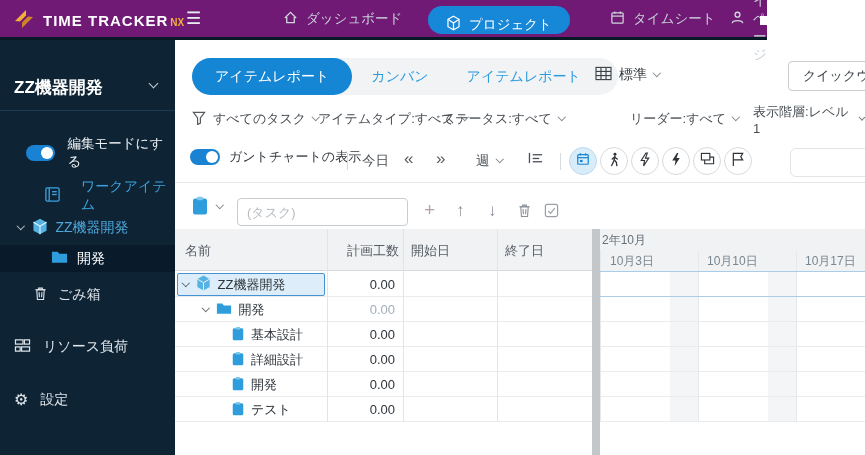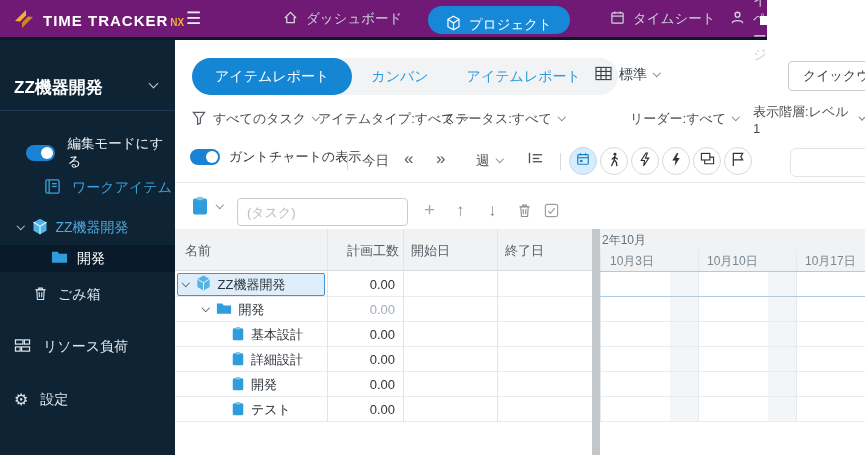--- a/index.html
+++ b/index.html
@@ -23,21 +23,21 @@
 
   
   .sidebar { position:absolute; left:0; top:40px; width:175px; height:415px; background:#0e2435; z-index:20; }
   .sb-title { position:absolute; left:14px; top:36px; color:#fff; font-size:17px; font-weight:bold; }
   .sb-title-chev { position:absolute; left:150px; top:44px; color:#c4ced6; }
   .sb-divider { position:absolute; left:0; top:70px; width:175px; height:1px; background:#1d3a52; }
   .toggle { width:30px; height:16px; border-radius:8px; background:#1a82d2; position:relative; display:inline-block; }
   .toggle::after { content:''; position:absolute; right:2px; top:2px; width:12px; height:12px; border-radius:50%; background:#fff; }
   .sb-edit { position:absolute; left:26px; top:95px; display:flex; align-items:center; gap:12px;
              color:#eef2f5; font-size:13.5px; cursor:pointer; }
-  .sb-workitems { position:absolute; left:44px; top:138px; display:flex; align-items:center; gap:11px;
+  .sb-workitems { position:absolute; left:44px; top:138px; display:flex; align-items:center; gap:20px;
                   color:#3aa2de; font-size:14px; cursor:pointer; }
   .sb-tree-proj { position:absolute; left:18px; top:178px; display:flex; align-items:center; gap:8px;
                   color:#4fa8dc; font-size:14px; cursor:pointer; }
   .sb-tree-sel { position:absolute; left:0; top:205px; width:175px; height:27px; background:#091a2a;
                  display:flex; align-items:center; gap:9px; padding-left:51px; color:#fff; font-size:14px; cursor:pointer; }
   .sb-trash { position:absolute; left:34px; top:246px; display:flex; align-items:center; gap:11px;
               color:#dfe5ea; font-size:14px; cursor:pointer; }
   .sb-resource { position:absolute; left:14px; top:298px; display:flex; align-items:center; gap:12px;
                  color:#dfe5ea; font-size:14px; cursor:pointer; }
   .sb-settings { position:absolute; left:14px; top:350px; display:flex; align-items:center; gap:12px;

